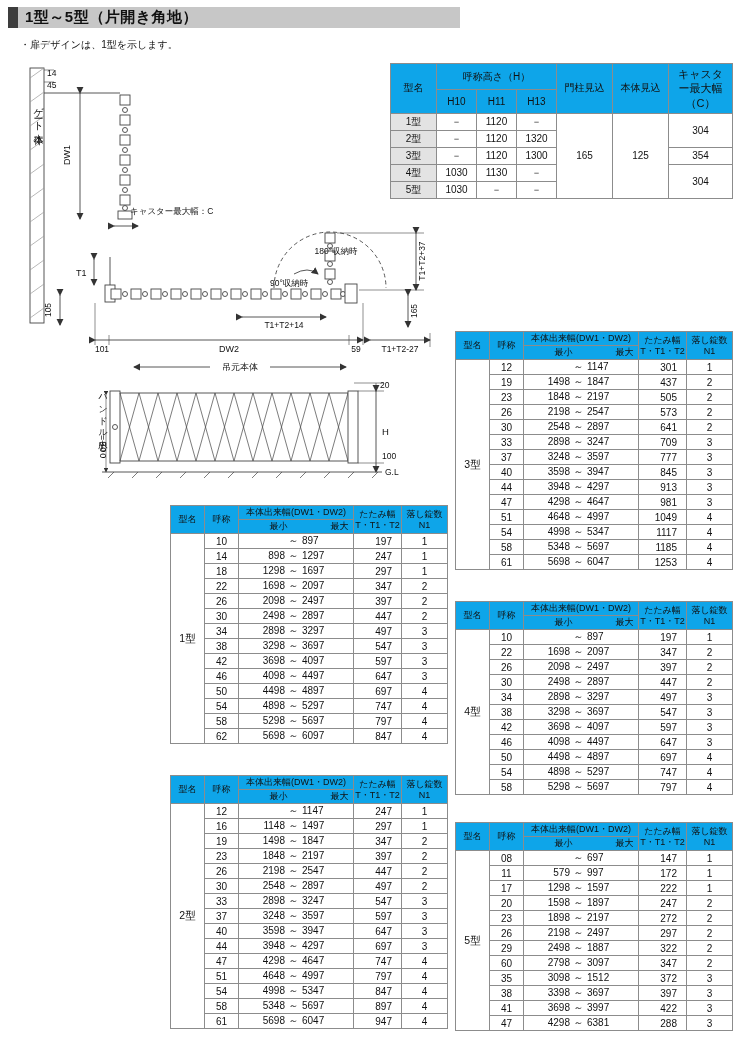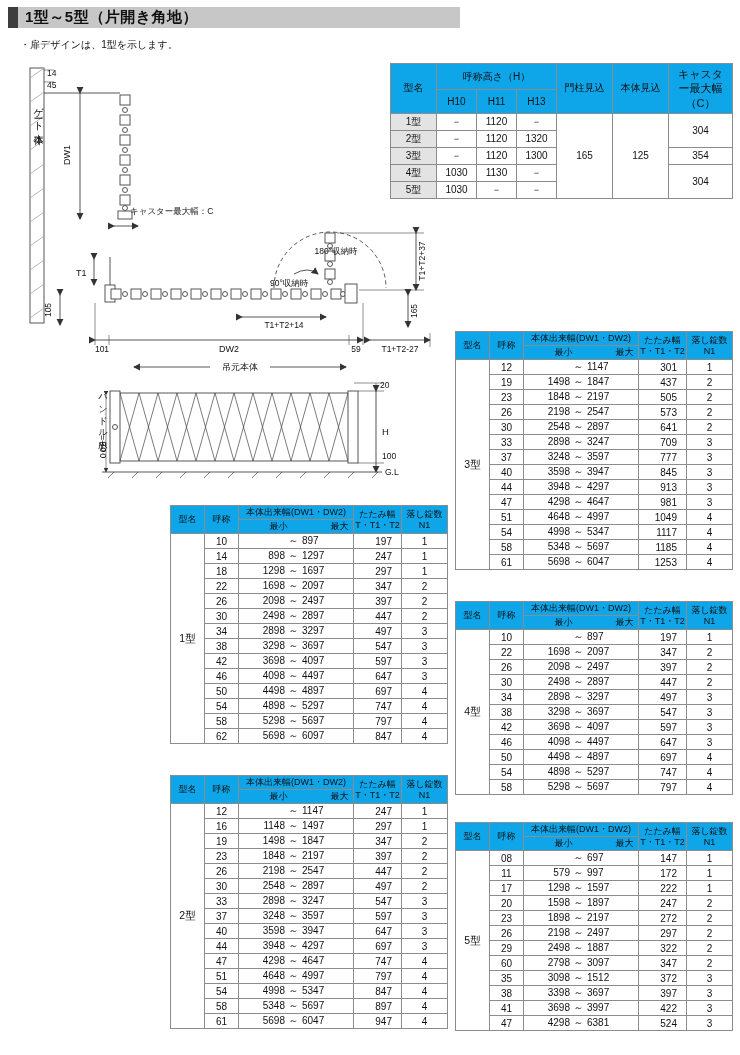--- a/index.html
+++ b/index.html
@@ -839,18 +839,18 @@
         </tr>
         <tr>
           <td class="c-name">41</td>
           <td class="c-range"><span class="rmin">3698</span><span class="rtld">～</span><span class="rmax">3997</span></td>
           <td class="c-fold">422</td>
           <td class="c-lock">3</td>
         </tr>
         <tr>
           <td class="c-name">47</td>
           <td class="c-range"><span class="rmin">4298</span><span class="rtld">～</span><span class="rmax">6381</span></td>
-          <td class="c-fold">524</td>
+          <td class="c-fold">288</td>
           <td class="c-lock">3</td>
         </tr>
       </tbody>
   </table>
 </div>
 
 </body></html>

